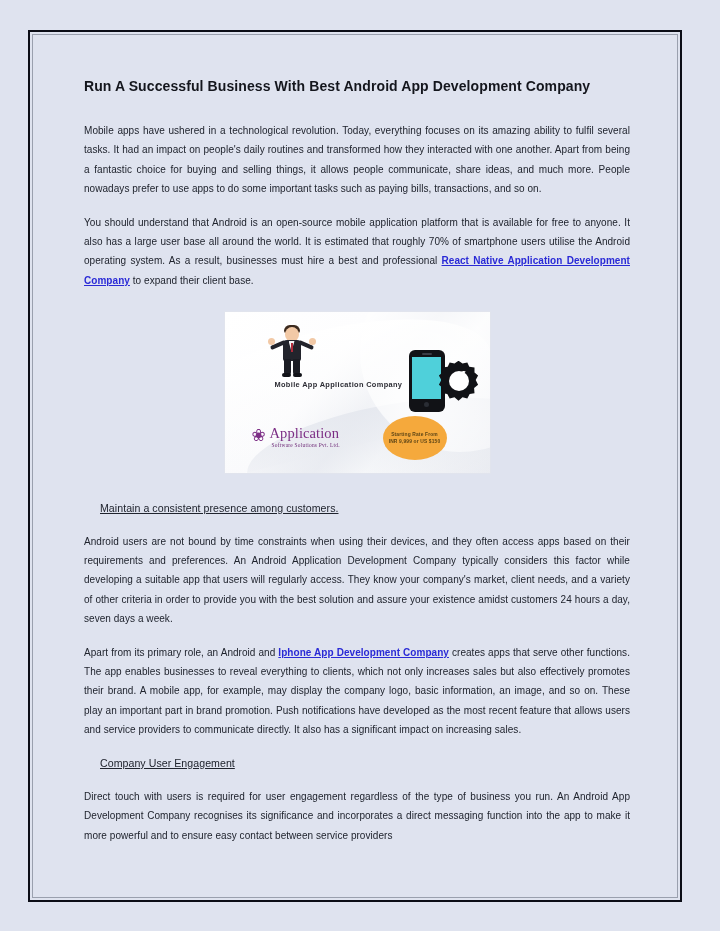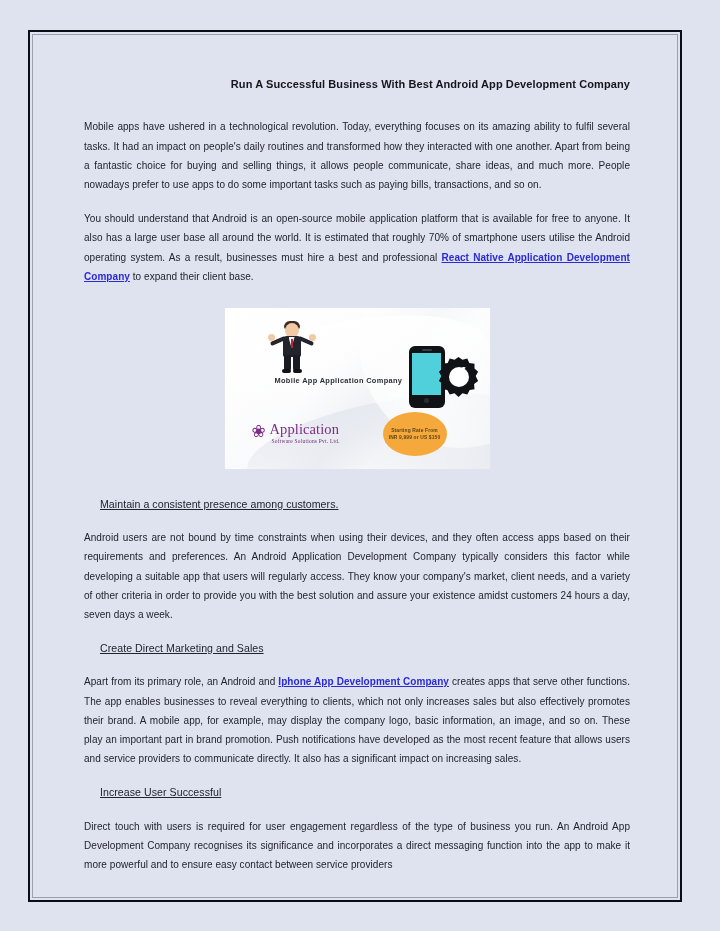--- a/index.html
+++ b/index.html
@@ -39,24 +39,24 @@
     left: 0;
     top: 0;
     right: 0;
     bottom: 0;
     padding: 42px 47px 0 51px;
     overflow: hidden;
   }
 
   
   .doc-title {
-    font-size: 11px;
+    font-size: 14px;
     font-weight: bold;
     color: #14161d;
-    text-align: right;
+    text-align: left;
     letter-spacing: 0.1px;
     margin: 0 0 26px 0;
     line-height: 1.3;
   }
   p.body-text {
     font-size: 10px;
     line-height: 19.2px;
     color: #20242e;
     text-align: justify;
     margin: 0 0 15px 0;
@@ -346,23 +346,22 @@
             <div class="badge-line">Starting Rate From</div>
             <div class="badge-line">INR 9,999 or US $150</div>
           </div>
         </div>
       </div>
 
       <div class="subhead"><span class="u">Maintain a consistent presence among customers.</span></div>
 
       <p class="body-text">Android users are not bound by time constraints when using their devices, and they often access apps based on their requirements and preferences. An Android Application Development Company typically considers this factor while developing a suitable app that users will regularly access. They know your company's market, client needs, and a variety of other criteria in order to provide you with the best solution and assure your existence amidst customers 24 hours a day, seven days a week.</p>
 
-      <div class="subhead"><span class="u">Create Direct Marketing and Sales</span></div>
 
       <p class="body-text"><span>Apart from its primary role, an Android and </span><a class="link" href="#">Iphone App Development Company</a><span> creates apps that serve other functions. The app enables businesses to reveal everything to clients, which not only increases sales but also effectively promotes their brand. A mobile app, for example, may display the company logo, basic information, an image, and so on. These play an important part in brand promotion. Push notifications have developed as the most recent feature that allows users and service providers to communicate directly. It also has a significant impact on increasing sales.</span></p>
 
-      <div class="subhead"><span class="u">Increase User Successful</span></div>
+      <div class="subhead"><span class="u">Company User Engagement</span></div>
 
       <p class="body-text tight">Direct touch with users is required for user engagement regardless of the type of business you run. An Android App Development Company recognises its significance and incorporates a direct messaging function into the app to make it more powerful and to ensure easy contact between service providers</p>
 
     </div>
   </div>
 </div>
 
 </body></html>

